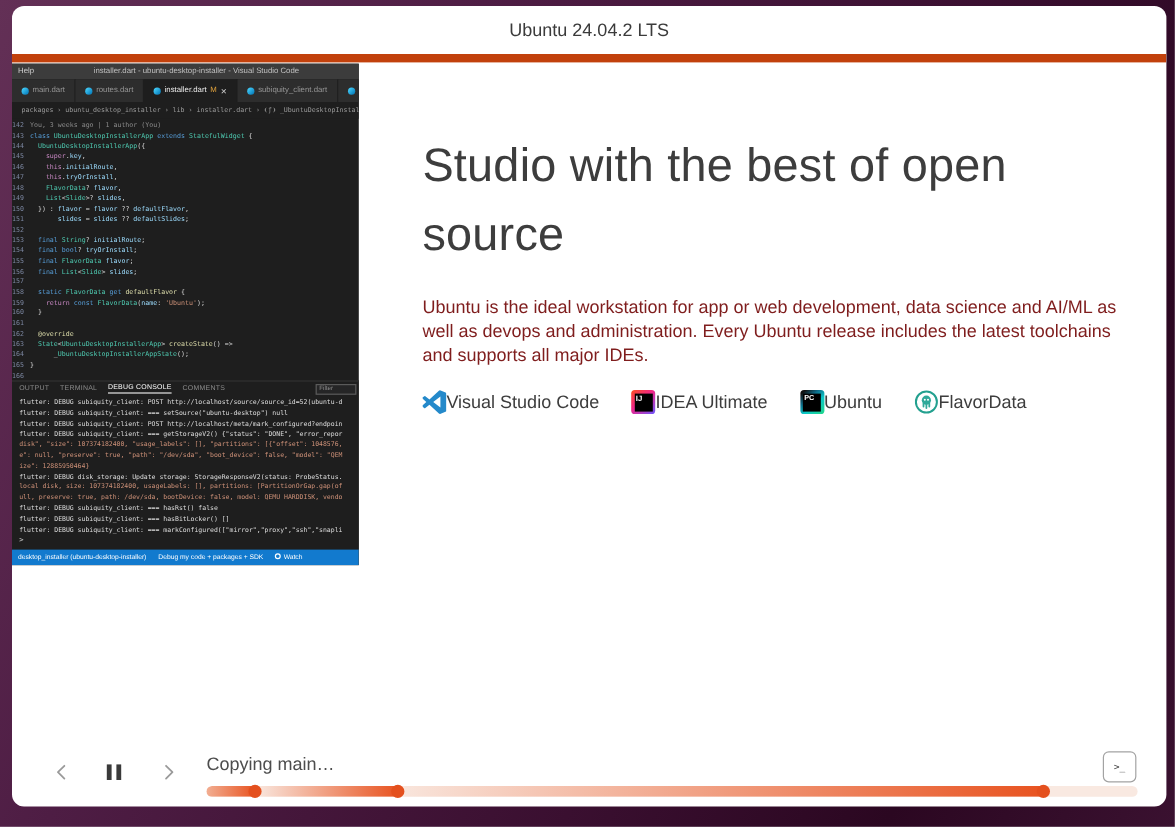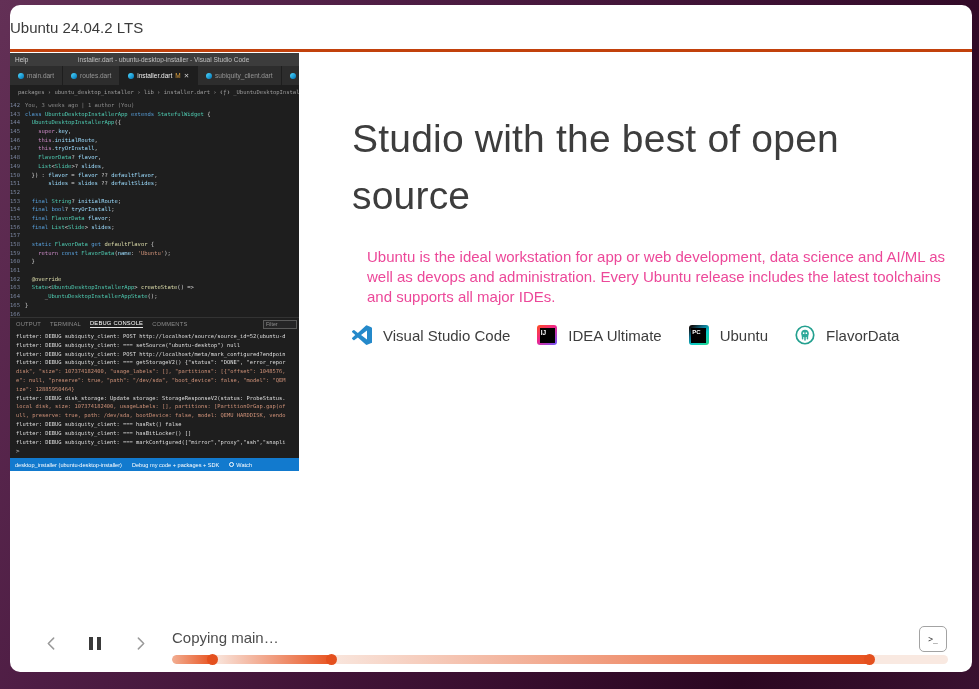--- a/index.html
+++ b/index.html
@@ -1,21 +1,21 @@
 <!DOCTYPE html>
 <html><head>
 <meta charset="utf-8">
 <style>
   * { margin:0; padding:0; box-sizing:border-box; }
   html,body { width:979px; height:689px; overflow:hidden; font-family:"Liberation Sans",sans-serif; }
   body { background:linear-gradient(118deg,#633056 0%,#4e1d44 30%,#3a0f30 62%,#2b0721 82%,#3a1130 100%); position:relative; }
 
   .window { position:absolute; left:10px; top:5px; width:962px; height:667px; background:#ffffff; border-radius:10px; overflow:hidden; }
 
-  .hdr { position:absolute; left:0; top:0; width:100%; height:47px; border-bottom:3px solid #c2410c; display:flex; align-items:center; }
+  .hdr { position:absolute; left:0; top:0; width:100%; height:47px; border-bottom:7px solid #c2410c; display:flex; align-items:center; justify-content:center; }
   .hdr-title { font-size:15px; color:#3b3b3b; }
 
   
   .vsc { position:absolute; left:0; top:48px; width:289px; height:418px; background:#1e1e1e; display:flex; flex-direction:column; overflow:hidden; font-family:"DejaVu Sans Mono",monospace; }
   .vsc-titlebar { height:13px; flex:0 0 13px; background:#3c3c3c; color:#cfcfcf; font-size:6.5px; display:flex; align-items:center; font-family:"Liberation Sans",sans-serif; }
   .vsc-menu { padding-left:5px; }
   .vsc-title { flex:1; text-align:center; color:#c0c0c0; white-space:nowrap; overflow:hidden; }
   .vsc-tabs { height:19px; flex:0 0 19px; background:#252526; display:flex; overflow:hidden; }
   .vtab { display:flex; align-items:center; gap:3px; padding:0 8px; background:#2d2d2d; color:#969696; font-size:6.5px; border-right:1px solid #1e1e1e; font-family:"Liberation Sans",sans-serif; white-space:nowrap; }
   .vtab.active { background:#1e1e1e; color:#ededed; }
@@ -34,23 +34,23 @@
   .vsc-console { flex:1; background:#1e1e1e; padding:2px 0 0 6px; overflow:hidden; }
   .conl { font-size:5.4px; height:8.8px; line-height:8.8px; white-space:pre; overflow:hidden; }
   .conl.log { color:#dedede; }
   .conl.json { color:#ce9178; }
   .con-prompt { color:#cccccc; font-size:6px; height:9px; line-height:9px; }
   .vsc-statusbar { height:13px; flex:0 0 13px; background:#127ace; color:#ffffff; font-size:5.6px; display:flex; align-items:center; gap:10px; padding:0 5px; white-space:nowrap; overflow:hidden; font-family:"Liberation Sans",sans-serif; }
   .watch-dot { display:inline-block; width:5px; height:5px; border:1px solid #fff; border-radius:50%; margin-right:2px; vertical-align:-0.5px; }
 
   
   .slide-heading { position:absolute; left:342px; top:105px; width:612px; font-size:39px; line-height:57px; font-weight:300; color:#3d3d3d; letter-spacing:.2px; }
-  .slide-body { position:absolute; left:342px; top:242px; width:598px; font-size:15px; line-height:20px; color:#ec4899;margin-left:15px; }
+  .slide-body { position:absolute; left:342px; top:242px; width:598px; font-size:15px; line-height:20px; color:#7f1d1d; }
   .logos { position:absolute; left:342px; top:320px; display:flex; align-items:center; gap:27px; }
-  .logo-item { display:flex; align-items:center; gap:11px; }
+  .logo-item { display:flex; align-items:center; }
   .logo-label { font-size:15px; color:#3d3d3d; }
   .lg { width:20px; height:20px; flex:0 0 20px; }
   .lg-idea { border-radius:3px; background:linear-gradient(140deg,#fe4f1f 0%,#f0258a 45%,#6b57ff 100%); position:relative; }
   .lg-idea::after { content:"IJ"; position:absolute; left:2.5px; top:2.5px; right:2.5px; bottom:2.5px; background:#000; color:#fff; font-size:6.5px; font-weight:bold; padding:1px 0 0 1px; }
   .lg-pycharm { border-radius:3px; background:linear-gradient(320deg,#21d789 0%,#0bc8c8 40%,#0e6e8c 65%,#111 90%); position:relative; }
   .lg-pycharm::after { content:"PC"; position:absolute; left:2.5px; top:2.5px; right:2.5px; bottom:2.5px; background:#000; color:#fff; font-size:6px; font-weight:bold; padding:1px 0 0 1px; }
 
   
   .note { position:absolute; left:425px; top:531px; font-size:21px; font-weight:800; color:#ec1d15; letter-spacing:1px; white-space:nowrap; }
 

